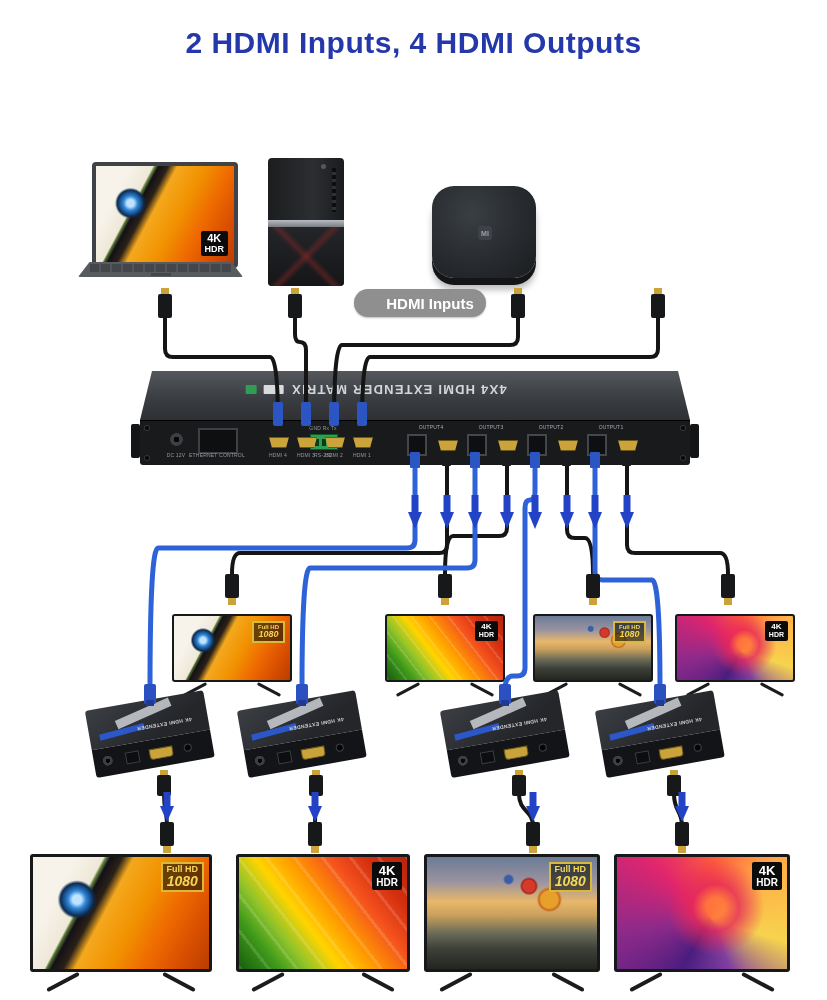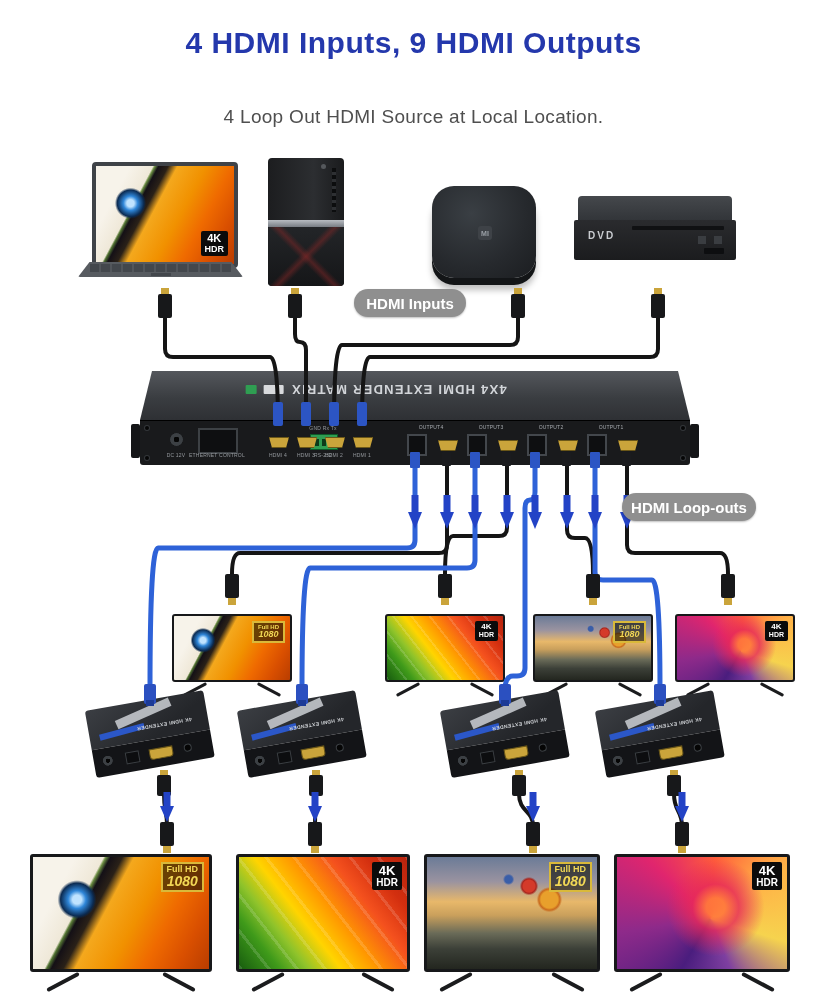--- a/index.html
+++ b/index.html
@@ -8,21 +8,21 @@
   .abs{position:absolute;}
 
   
   .title{left:0;right:0;top:26px;text-align:center;font-size:30px;font-weight:700;
          color:#2438ac;letter-spacing:.5px;}
   .sub{left:0;right:0;text-align:center;font-size:19px;color:#4f4f4f;letter-spacing:.3px;}
   .sub1{top:80px;} .sub2{top:106px;}
 
   
   .pill{background:#8f8f8f;color:#fff;border-radius:14px;font-size:15px;font-weight:700;
-        display:flex;align-items:center;justify-content:center;box-shadow:0 1px 2px rgba(0,0,0,.25);}
+        display:flex;align-items:center;justify-content:center;box-shadow:0 1px 2px rgba(0,0,0,.25);padding-left:20px;}
 
   
   .tv{position:absolute;}
   .tv-frame{position:relative;background:#000;border:3px solid #17181a;border-radius:3px;overflow:hidden;}
   .tv.small .tv-frame{border-width:2px;}
   .scr{position:absolute;inset:0;}
   .leg{position:absolute;width:36px;height:4px;background:#1b1c1e;border-radius:2px;}
   .tv.small .leg{width:26px;height:3px;}
   .leg-l{left:8%;bottom:-12px;transform:rotate(-28deg);}
   .leg-r{right:8%;bottom:-12px;transform:rotate(28deg);}
@@ -136,22 +136,21 @@
   .rx-hdmi{position:absolute;left:56px;top:9px;width:22px;height:9px;background:#caa43b;border:1px solid #6b5718;border-radius:0 0 4px 4px;}
   .rx-ir{position:absolute;left:92px;top:11px;width:6px;height:6px;border-radius:50%;background:#050505;box-shadow:0 0 0 1px #3a3e42;}
 
   .cable-layer{left:0;top:0;}
 </style>
 </head>
 <body>
 
 <div id="canvas">
 
-  <div class="abs title">4 HDMI Inputs, 9 HDMI Outputs</div>
-  <div class="abs sub sub2">4 Loop Out HDMI Source at Local Location.</div>
+  <div class="abs title">2 HDMI Inputs, 4 HDMI Outputs</div>
 
   <div class="abs laptop">
     <div class="laptop-screen">
       <div class="scr scr-toucan"></div>
       <div class="bdg bdg-uhd bdg-laptop">
         <span class="b1">4K</span>
         <span class="b2">HDR</span>
       </div>
     </div>
     <div class="laptop-base">
@@ -164,29 +163,20 @@
     <div class="tower-vents"></div>
     <div class="tower-power"></div>
     <div class="tower-band"></div>
     <div class="tower-x"></div>
   </div>
 
   <div class="abs mibox">
     <div class="mi-logo">MI</div>
   </div>
 
-  <div class="abs dvd">
-    <div class="dvd-top"></div>
-    <div class="dvd-front"></div>
-    <div class="dvd-tray"></div>
-    <div class="dvd-label">DVD</div>
-    <div class="dvd-btn1"></div>
-    <div class="dvd-btn2"></div>
-    <div class="dvd-disp"></div>
-  </div>
 
   <div class="abs mtx-top">
     <div class="mtx-label">
       <span>4X4 HDMI EXTENDER MATRIX</span>
       <span class="mtx-badge1"></span>
       <span class="mtx-badge2"></span>
     </div>
   </div>
   <div class="abs mtx-panel">
     <span class="screw" style="left:5px;top:5px;"></span>
@@ -533,15 +523,14 @@
       <polygon points="588,512 602,512 595,529"></polygon>
         <polygon points="620,512 634,512 627,529"></polygon>
       <polygon points="160,806 174,806 167,822"></polygon>
         <polygon points="308,806 322,806 315,822"></polygon>
       <polygon points="526,806 540,806 533,822"></polygon>
         <polygon points="675,806 689,806 682,822"></polygon>
     </g>
   </svg>
 
   <div class="abs pill" style="left:354px;top:289px;width:112px;height:28px;">HDMI Inputs</div>
-  <div class="abs pill" style="left:622px;top:493px;width:134px;height:28px;">HDMI Loop-outs</div>
 
 </div>
 
 </body></html>

